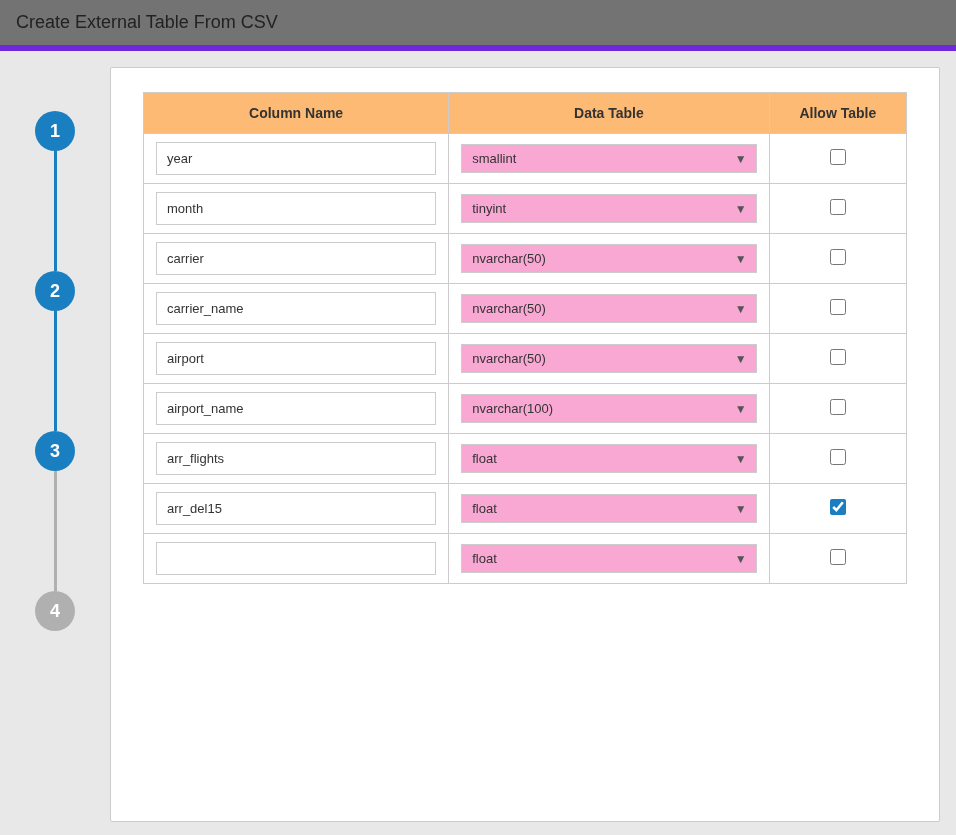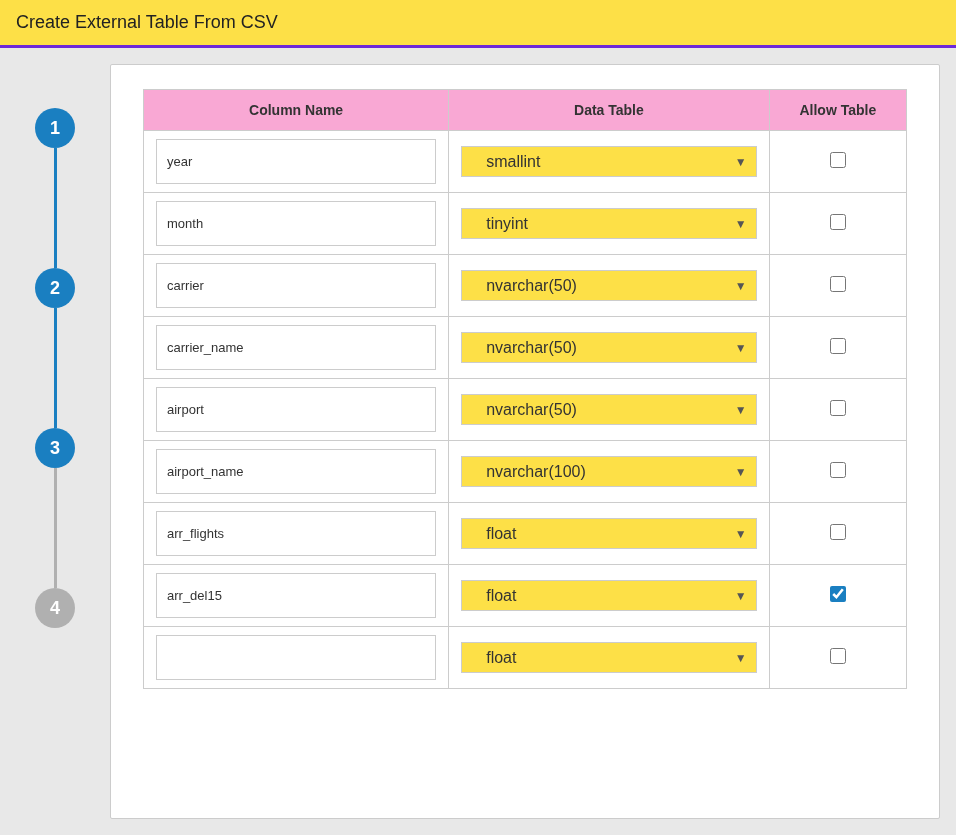--- a/index.html
+++ b/index.html
@@ -4,22 +4,22 @@
   <style>
     * { box-sizing: border-box; margin: 0; padding: 0; }
     body {
       font-family: -apple-system, BlinkMacSystemFont, 'Segoe UI', sans-serif;
       background: #e8e8e8;
       width: 956px;
       min-height: 835px;
     }
 
     .title-bar {
-      background: #fde047;
-      border-bottom: 3px solid #6d28d9;
+      background: #737373;
+      border-bottom: 6px solid #6d28d9;
       padding: 12px 16px;
       font-size: 18px;
       font-weight: 400;
       color: #222;
     }
 
     .main-container {
       display: flex;
       height: calc(835px - 48px);
       background: #e8e8e8;
@@ -99,21 +99,21 @@
     }
 
     
     .data-table {
       width: 100%;
       border-collapse: collapse;
       border: 1px solid #ccc;
     }
 
     .data-table th {
-      background: #f9a8d4;
+      background: #fdba74;
       border: 1px solid #ccc;
       padding: 12px 16px;
       font-weight: 600;
       font-size: 14px;
       color: #333;
       text-align: center;
     }
 
     .data-table td {
       border: 1px solid #ccc;
@@ -121,40 +121,40 @@
       vertical-align: middle;
     }
 
     .col-name { width: 40%; }
     .col-type { width: 42%; }
     .col-null { width: 18%; text-align: center; }
 
     .col-input {
       width: 100%;
       border: 1px solid #ccc;
-      padding: 14px 10px;
+      padding: 8px 10px;
       font-size: 13px;
       color: #333;
       background: white;
       outline: none;
     }
 
     .col-select-wrapper {
       position: relative;
       display: inline-block;
       width: 100%;
     }
 
     .col-select {
       width: 100%;
       border: 1px solid #ccc;
-      padding: 6px 32px 6px 24px;
-      font-size: 16px;
+      padding: 6px 32px 6px 10px;
+      font-size: 13px;
       color: #333;
-      background: #fde047;
+      background: #f9a8d4;
       appearance: none;
       -webkit-appearance: none;
       outline: none;
       cursor: pointer;
     }
 
     .select-arrow {
       position: absolute;
       right: 10px;
       top: 50%;

